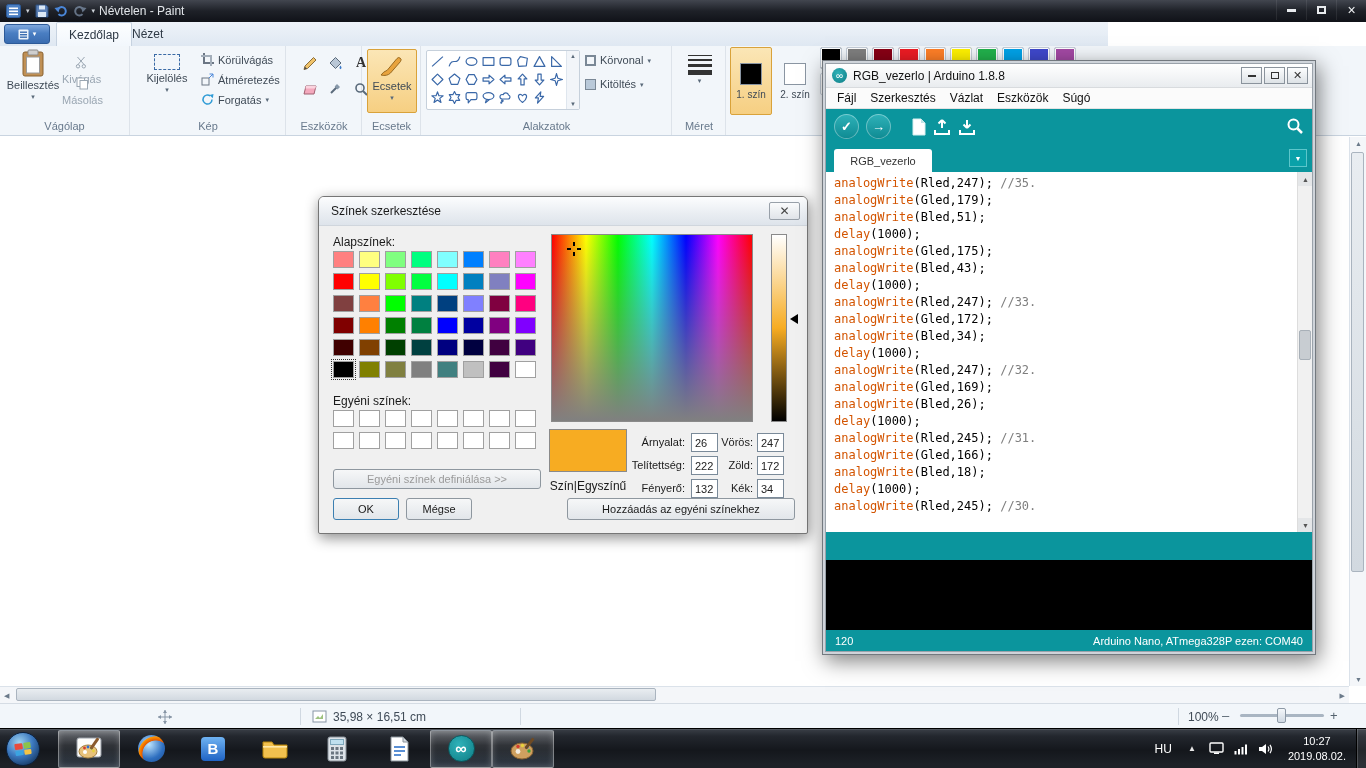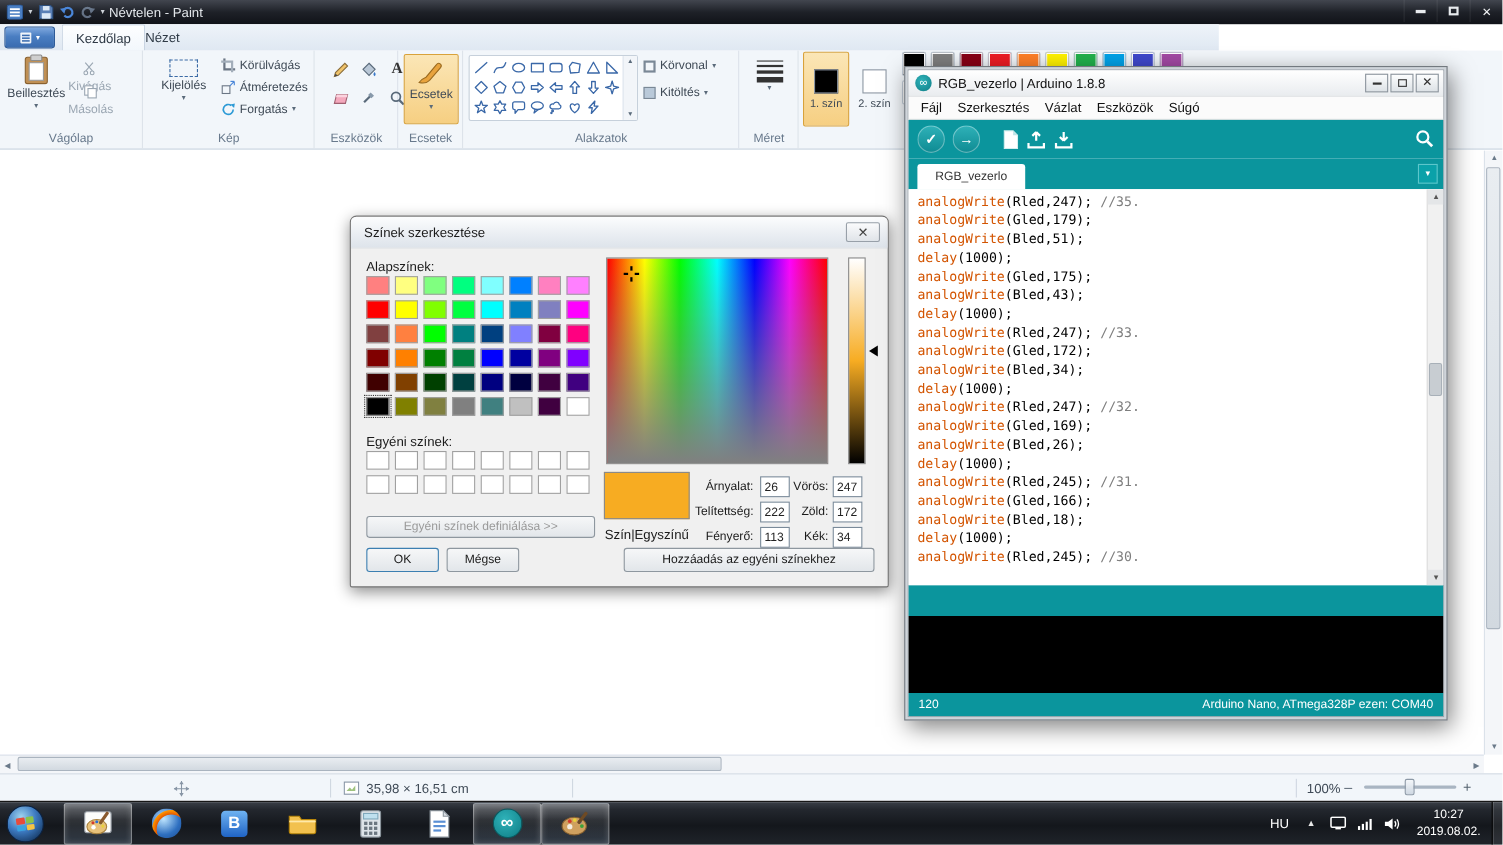--- a/index.html
+++ b/index.html
@@ -671,21 +671,21 @@
   <div class="fbox" style="left:372px;top:236px;">26</div>
   <div class="flabel" style="left:398px;top:239px;width:36px;">Vörös:</div>
   <div class="fbox" style="left:438px;top:236px;">247</div>
 
   <div class="flabel" style="left:296px;top:262px;width:70px;">Telítettség:</div>
   <div class="fbox" style="left:372px;top:259px;">222</div>
   <div class="flabel" style="left:398px;top:262px;width:36px;">Zöld:</div>
   <div class="fbox" style="left:438px;top:259px;">172</div>
 
   <div class="flabel" style="left:296px;top:285px;width:70px;">Fényerő:</div>
-  <div class="fbox" style="left:372px;top:282px;">113</div>
+  <div class="fbox" style="left:372px;top:282px;">132</div>
   <div class="flabel" style="left:398px;top:285px;width:36px;">Kék:</div>
   <div class="fbox" style="left:438px;top:282px;">34</div>
 
   <button class="btn" style="left:248px;top:301px;width:228px;height:22px;">Hozzáadás az egyéni színekhez</button>
 </div>
 
 <div id="arduino">
  <div id="ard-in">
   <div id="ard-title">
     <span class="ard-ic">∞</span>

